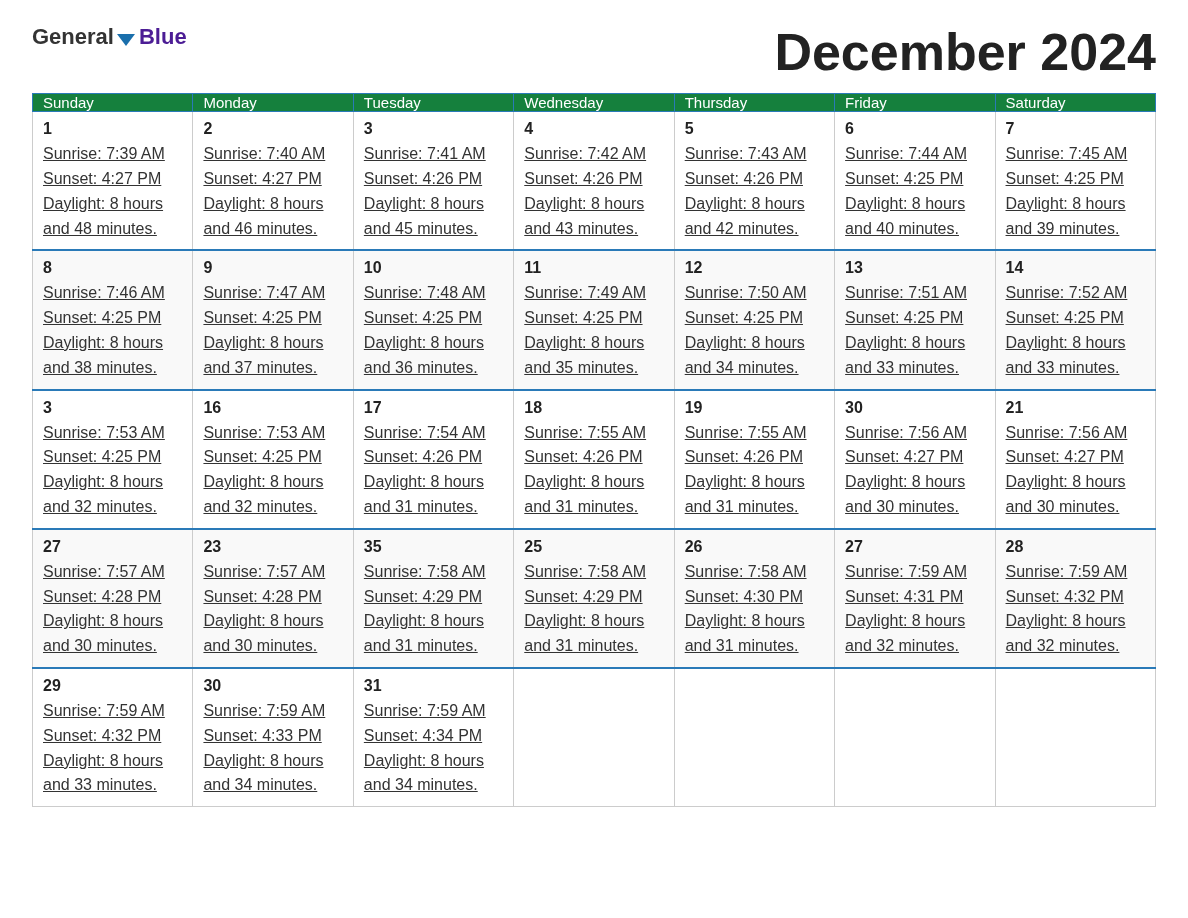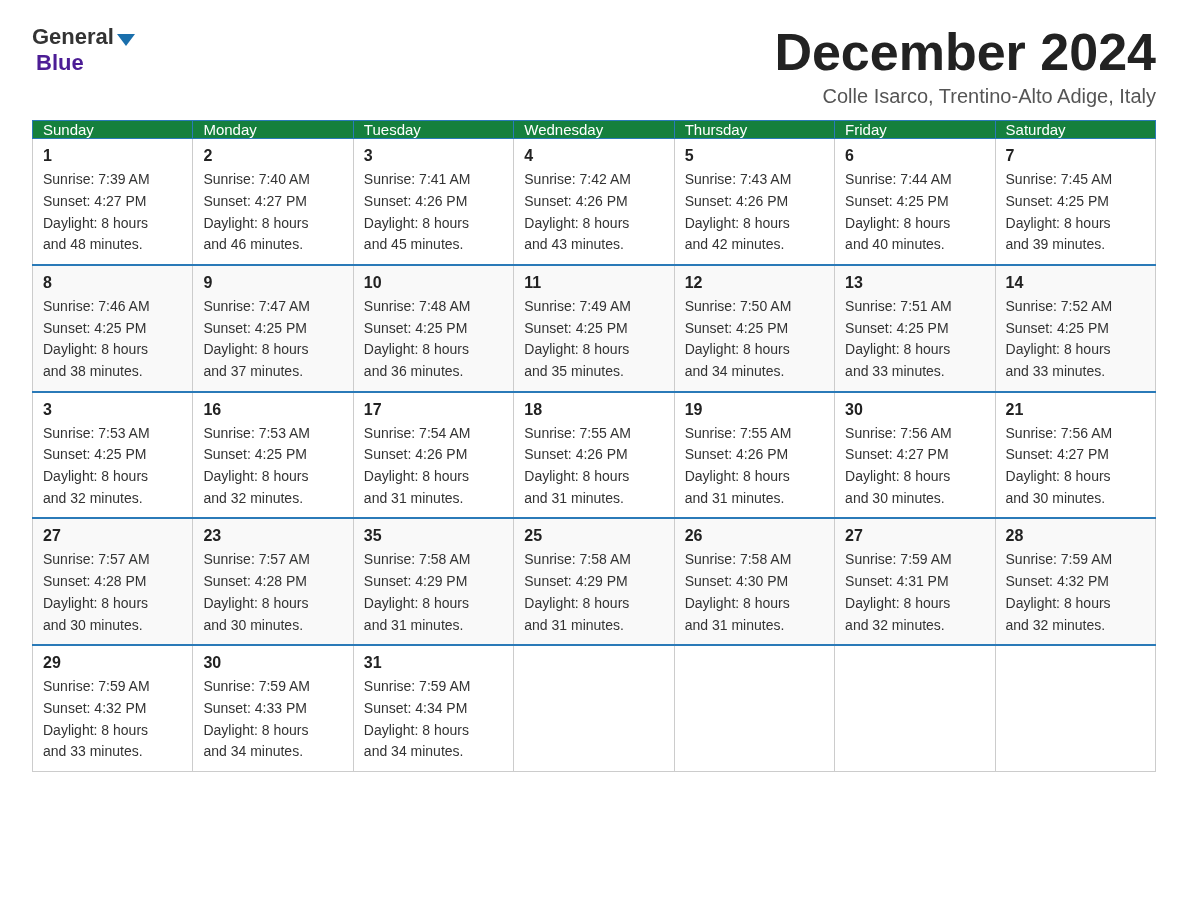--- a/index.html
+++ b/index.html
@@ -11,21 +11,21 @@
       min-height: 918px;
     }
     .header-row {
       display: flex;
       justify-content: space-between;
       align-items: flex-start;
       margin-bottom: 8px;
     }
     .logo-wrapper {
       display: flex;
-      flex-direction: column;
+      flex-direction: row;
     }
     .logo-line1 {
       display: flex;
       align-items: center;
     }
     .title-block {
       text-align: right;
     }
     .month-title {
       font-size: 52px;
@@ -66,23 +66,24 @@
       background: #f9f9f9;
     }
     .day-number {
       font-size: 16px;
       font-weight: bold;
       color: #222;
       display: block;
       margin-bottom: 4px;
     }
     .day-info {
-      font-size: 14px;
+      font-size: 16px;
       line-height: 1.55;
       color: #333;
+      text-decoration: underline;
     }
     .empty-cell {
       background: #fff !important;
     }
     .row-border-top td {
       border-top: 2px solid #2a7ab8;
     }
   </style>
 </head>
 <body>
@@ -92,21 +93,20 @@
     <div class="logo-line1">
       <span style="font-size:22px;font-weight:bold;color:#333;">General</span>
       <span style="display:inline-block;width:0;height:0;border-left:9px solid transparent;border-right:9px solid transparent;border-top:12px solid #1a6fac;margin-left:3px;margin-top:6px;"></span>
     </div>
     <div>
       <span style="font-size:22px;font-weight:bold;color:#4c1d95;padding-left:4px;">Blue</span>
     </div>
   </div>
   <div class="title-block">
     <div class="month-title">December 2024</div>
-    <div class="location-title">Colle Isarco, Trentino-Alto Adige, Italy</div>
   </div>
 </div>
 
 <table class="calendar-table">
   <thead>
     <tr>
     <th>Sunday</th>
         <th>Monday</th>
         <th>Tuesday</th>
         <th>Wednesday</th>

